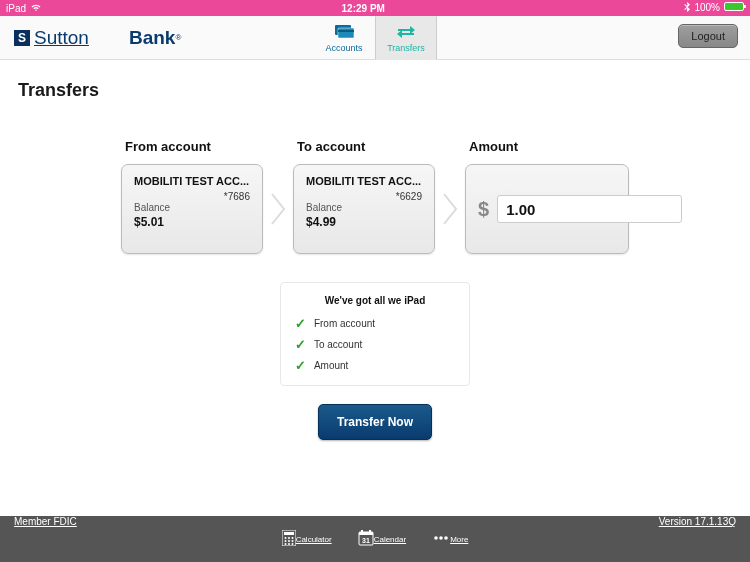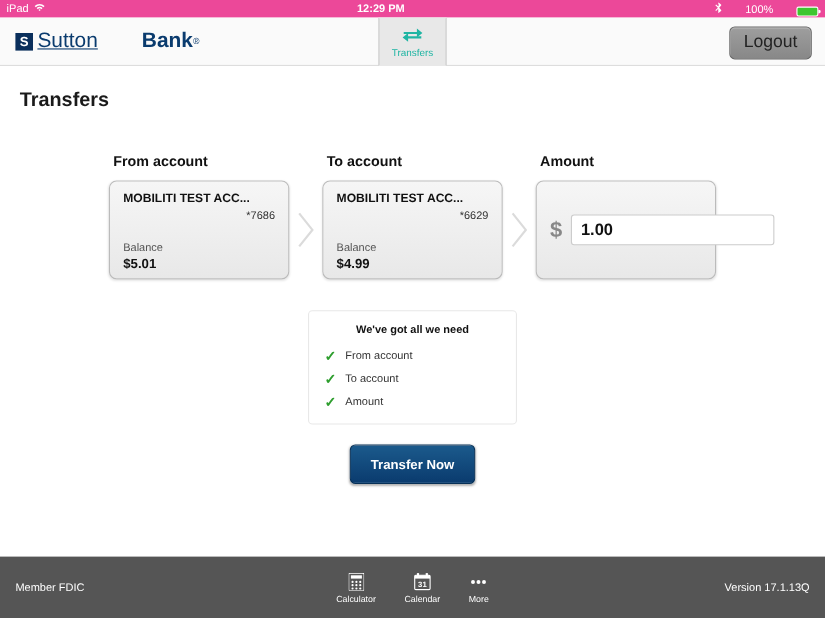--- a/index.html
+++ b/index.html
@@ -1,75 +1,75 @@
 <!DOCTYPE html>
 <html><head>
   <meta charset="utf-8">
   <style>
     * { margin: 0; padding: 0; box-sizing: border-box; font-family: Helvetica, Arial, sans-serif; }
     .screen { width: 750px; height: 562px; background: #fff; position: relative; overflow: hidden; }
     
     .status-bar { height: 16px; background: #ec4899; color: #fff; font-size: 10px; display: flex; align-items: center; padding: 0 6px; }
     .status-left { flex: 0 0 auto; }
     .status-center { flex: 1; text-align: center; font-weight: 600; }
-    .status-right { flex: 0 0 auto; display: flex; align-items: flex-end; gap: 21px; }
+    .status-right { flex: 0 0 auto; display: flex; align-items: flex-start; gap: 4px; }
     .status-wifi { display: inline-block; }
     .status-bt { display: inline-block; }
     .status-bat { display: inline-block; width: 20px; height: 9px; border: 1px solid #fff; border-radius: 2px; position: relative; background: #3ec62f; }
     .status-bat::after { content: ''; position: absolute; right: -3px; top: 2px; width: 2px; height: 3px; background: #fff; border-radius: 0 1px 1px 0; }
     
     .app-header { height: 44px; background: #fafafa; border-bottom: 1px solid #ddd; display: flex; align-items: center; position: relative; }
     .logo { display: flex; align-items: center; margin-left: 14px; color: #0a3b6e; font-size: 19px; font-weight: 400; }
     .logo-mark { width: 16px; height: 16px; background: #0a2f5c; margin-right: 4px; display: flex; align-items: center; justify-content: center; }
     .logo-s { color: #fff; font-weight: bold; font-size: 12px; }
     .logo-sutton { font-weight: 400; text-decoration: underline; }
     .logo-bank { font-weight: 700; margin-left: 40px; }
     .logo-tm { font-size: 8px; vertical-align: super; }
     
     .nav-tabs { position: absolute; left: 50%; transform: translateX(-50%); display: flex; height: 44px; }
     .nav-tab { width: 62px; display: flex; flex-direction: column; align-items: center; justify-content: center; font-size: 9px; color: #0a6b9e; cursor: pointer; border: 1px solid transparent; }
     .nav-tab.active { background: #e8e8e8; color: #1fb5a3; border-left: 1px solid #ccc; border-right: 1px solid #ccc; }
     .nav-tab-icon { height: 18px; display: flex; align-items: center; justify-content: center; margin-bottom: 2px; }
     
-    .logout-btn { position: absolute; right: 12px; top: 8px; padding: 5px 12px; background: linear-gradient(#9e9e9e, #888); color: #222; border: 1px solid #666; border-radius: 5px; font-size: 16px; cursor: pointer; box-shadow: inset 0 1px 0 rgba(255,255,255,0.3); }
+    .logout-btn { position: absolute; right: 12px; top: 8px; padding: 5px 12px; background: linear-gradient(#9e9e9e, #888); color: #222; border: 1px solid #666; border-radius: 5px; font-size: 11px; cursor: pointer; box-shadow: inset 0 1px 0 rgba(255,255,255,0.3); }
     
     .page-body { padding: 20px 18px 0; }
     .page-title { font-size: 18px; color: #1a1a1a; font-weight: 600; margin-bottom: 38px; }
     
     .transfer-row { display: flex; align-items: center; justify-content: center; gap: 0; padding: 0 40px; }
     .col { display: flex; flex-direction: column; }
     .col-label { font-size: 13px; font-weight: bold; color: #111; margin-bottom: 10px; margin-left: 4px; }
     
-    .acct-card { width: 164px; height: 90px; border: 1px solid #bbb; border-radius: 7px; background: linear-gradient(#f6f6f6, #e8e8e8); padding: 10px 12px; box-shadow: 0 1px 2px rgba(0,0,0,0.1); position: relative; }
+    .acct-card { width: 142px; height: 90px; border: 1px solid #bbb; border-radius: 7px; background: linear-gradient(#f6f6f6, #e8e8e8); padding: 10px 12px; box-shadow: 0 1px 2px rgba(0,0,0,0.1); position: relative; }
     .acct-name { font-size: 11px; font-weight: bold; color: #111; white-space: nowrap; overflow: hidden; text-overflow: ellipsis; }
     .acct-num { font-size: 10px; color: #333; text-align: right; margin-top: 4px; }
-    .acct-bal-label { font-size: 10px; color: #555; margin-top: 18px; }
+    .acct-bal-label { font-size: 10px; color: #555; }
     .acct-bal { font-size: 12px; font-weight: bold; color: #111; margin-top: 2px; }
     
     .chevron { width: 30px; height: 90px; display: flex; align-items: center; justify-content: center; margin-top: 24px; }
     .chevron svg { opacity: 0.35; }
     
     .amount-card { width: 164px; height: 90px; border: 1px solid #bbb; border-radius: 7px; background: linear-gradient(#f6f6f6, #e8e8e8); padding: 10px 12px; display: flex; align-items: center; gap: 8px; box-shadow: 0 1px 2px rgba(0,0,0,0.1); }
     .dollar { font-size: 20px; color: #888; font-weight: bold; }
     .amount-input { flex: 1; height: 28px; border: 1px solid #ccc; border-radius: 3px; background: #fff; font-size: 15px; font-weight: bold; color: #111; padding: 0 8px; outline: none; }
     
     .checklist-wrap { display: flex; justify-content: center; margin-top: 28px; }
     .checklist { width: 190px; border: 1px solid #e8e8e8; border-radius: 4px; padding: 12px 14px; background: #fff; }
     .checklist-title { font-size: 10px; font-weight: bold; color: #111; text-align: center; margin-bottom: 10px; }
     .check-item { display: flex; align-items: center; gap: 8px; font-size: 10px; color: #333; margin-bottom: 6px; }
     .check-item:last-child { margin-bottom: 0; }
     .check { color: #2e9e2e; font-weight: bold; font-size: 13px; }
     
     .transfer-btn-wrap { display: flex; justify-content: center; margin-top: 18px; }
     .transfer-btn { padding: 10px 18px; background: linear-gradient(#1b5a8c, #0a3b6e); color: #fff; border: 1px solid #063057; border-radius: 5px; font-size: 12px; font-weight: bold; cursor: pointer; box-shadow: 0 1px 2px rgba(0,0,0,0.3); }
     
-    .footer { position: absolute; bottom: 0; left: 0; right: 0; height: 56px; background: #555; color: #fff; display: flex; align-items: center; padding: 0 14px; font-size: 10px; }
+    .footer { position: absolute; bottom: 0; left: 0; right: 0; height: 46px; background: #555; color: #fff; display: flex; padding: 0 14px; font-size: 10px; text-decoration: underline; }
     .footer-left { flex: 1; }
     .footer-center { display: flex; gap: 26px; }
-    .footer-item { display: flex; flex-direction: column; align-items: center; font-size: 8px; cursor: pointer; }
+    .footer-item { display: flex; align-items: center; font-size: 8px; cursor: pointer; }
     .footer-icon { height: 18px; display: flex; align-items: center; justify-content: center; margin-bottom: 2px; }
     .footer-right { flex: 1; text-align: right; }
   </style>
 </head>
 <body>
 
 <div class="screen">
 
   <div class="status-bar">
     <span class="status-left">iPad</span>
@@ -93,20 +93,30 @@
   <div class="app-header">
     <div class="logo">
       <div class="logo-mark">
           <span class="logo-s">S</span>
         </div>
       <span class="logo-sutton">Sutton</span>
         <span class="logo-bank">Bank</span>
         <span class="logo-tm">®</span>
     </div>
     <div class="nav-tabs">
+      <div class="nav-tab">
+        <div class="nav-tab-icon">
+          <svg width="22" height="14" viewBox="0 0 22 14">
+              <rect x="2" y="0" width="16" height="10" rx="1" fill="#0a6b9e"></rect>
+              <rect x="5" y="3" width="16" height="10" rx="1" fill="#1b8ab8" stroke="#fff" stroke-width="0.5"></rect>
+              <rect x="5" y="5" width="16" height="2" fill="#0a5b80"></rect>
+            </svg>
+        </div>
+        <span>Accounts</span>
+      </div>
       <div class="nav-tab active">
         <div class="nav-tab-icon">
           <svg width="20" height="14" viewBox="0 0 20 14">
               <path d="M2 4 L14 4 L14 1 L19 5 L14 9 L14 6 L2 6 Z" fill="#1fb5a3"></path>
               <path d="M18 10 L6 10 L6 7 L1 11 L6 15 L6 12 L18 12 Z" fill="#1fb5a3" transform="translate(0,-2)"></path>
             </svg>
         </div>
         <span>Transfers</span>
       </div>
     </div>
@@ -153,21 +163,21 @@
         <div class="col-label">Amount</div>
         <div class="amount-card">
           <span class="dollar">$</span>
           <input class="amount-input" value="1.00" style="">
         </div>
       </div>
     </div>
 
     <div class="checklist-wrap">
       <div class="checklist">
-        <div class="checklist-title">We've got all we need</div>
+        <div class="checklist-title">We've got all we iPad</div>
         <div class="check-item">
           <span class="check">✓</span>
           <span>From account</span>
         </div>
         <div class="check-item">
           <span class="check">✓</span>
           <span>To account</span>
         </div>
         <div class="check-item">
           <span class="check">✓</span>

